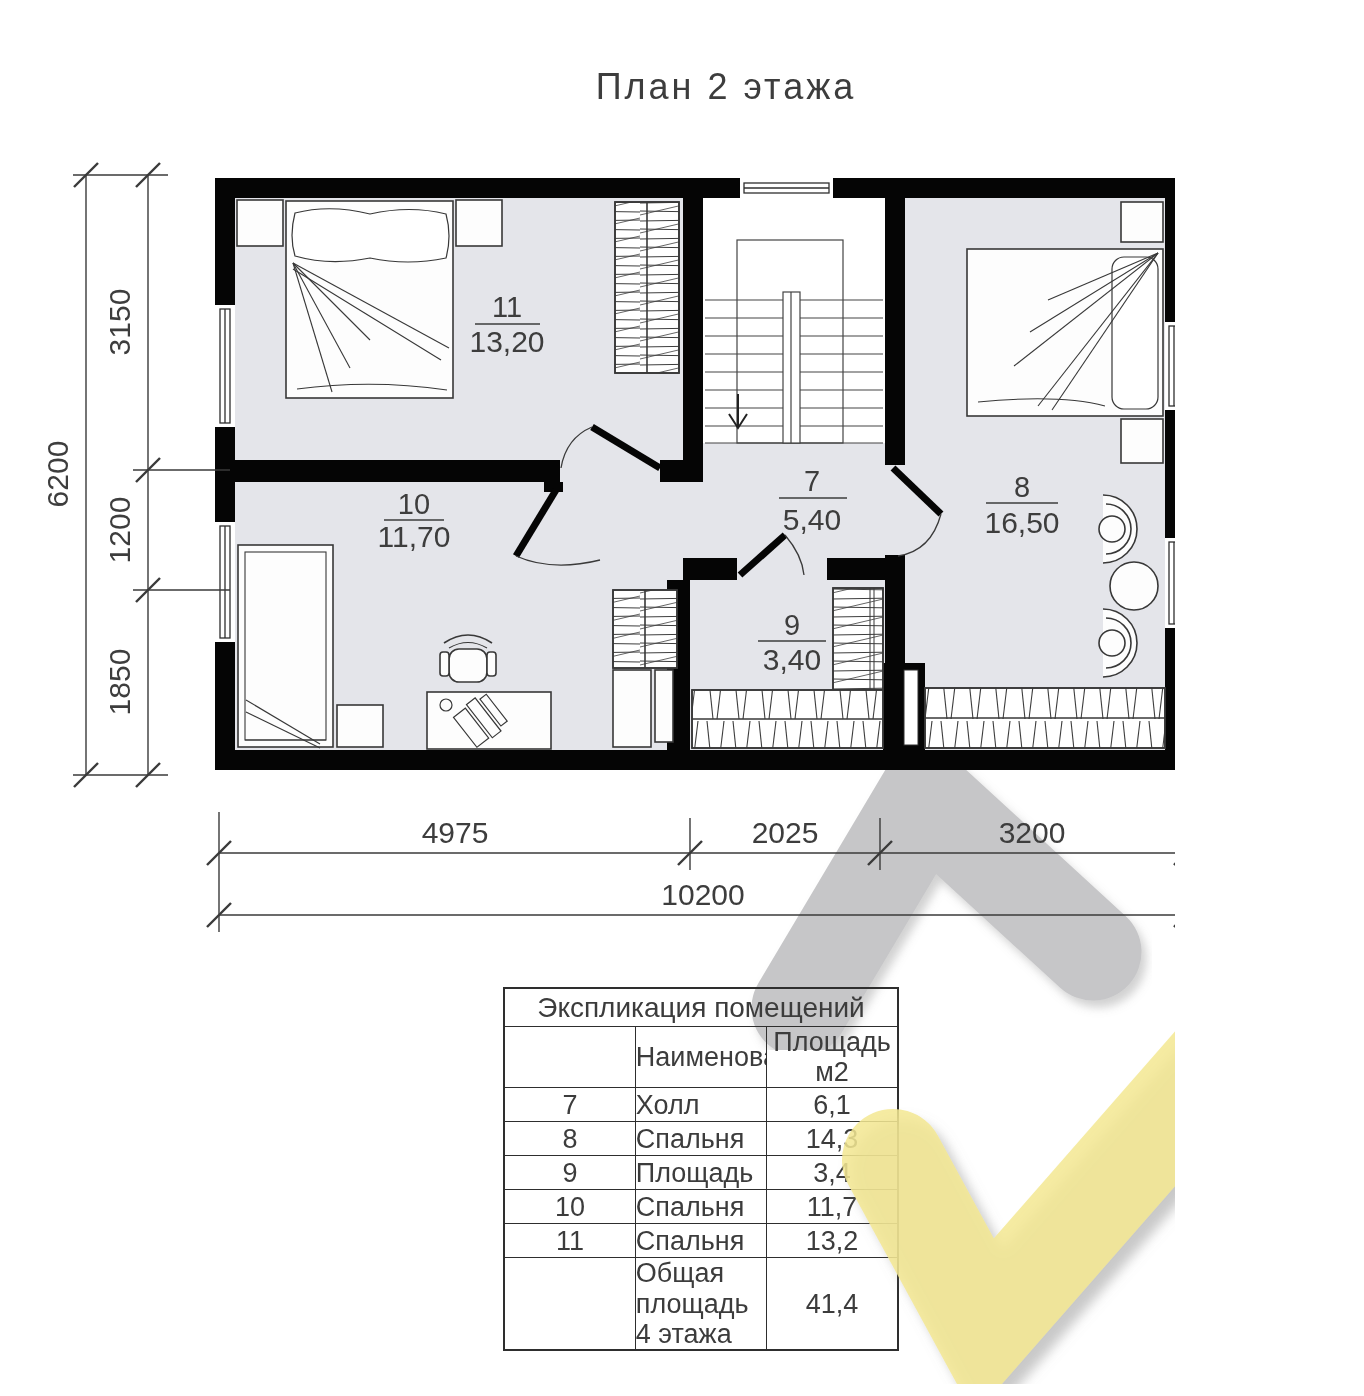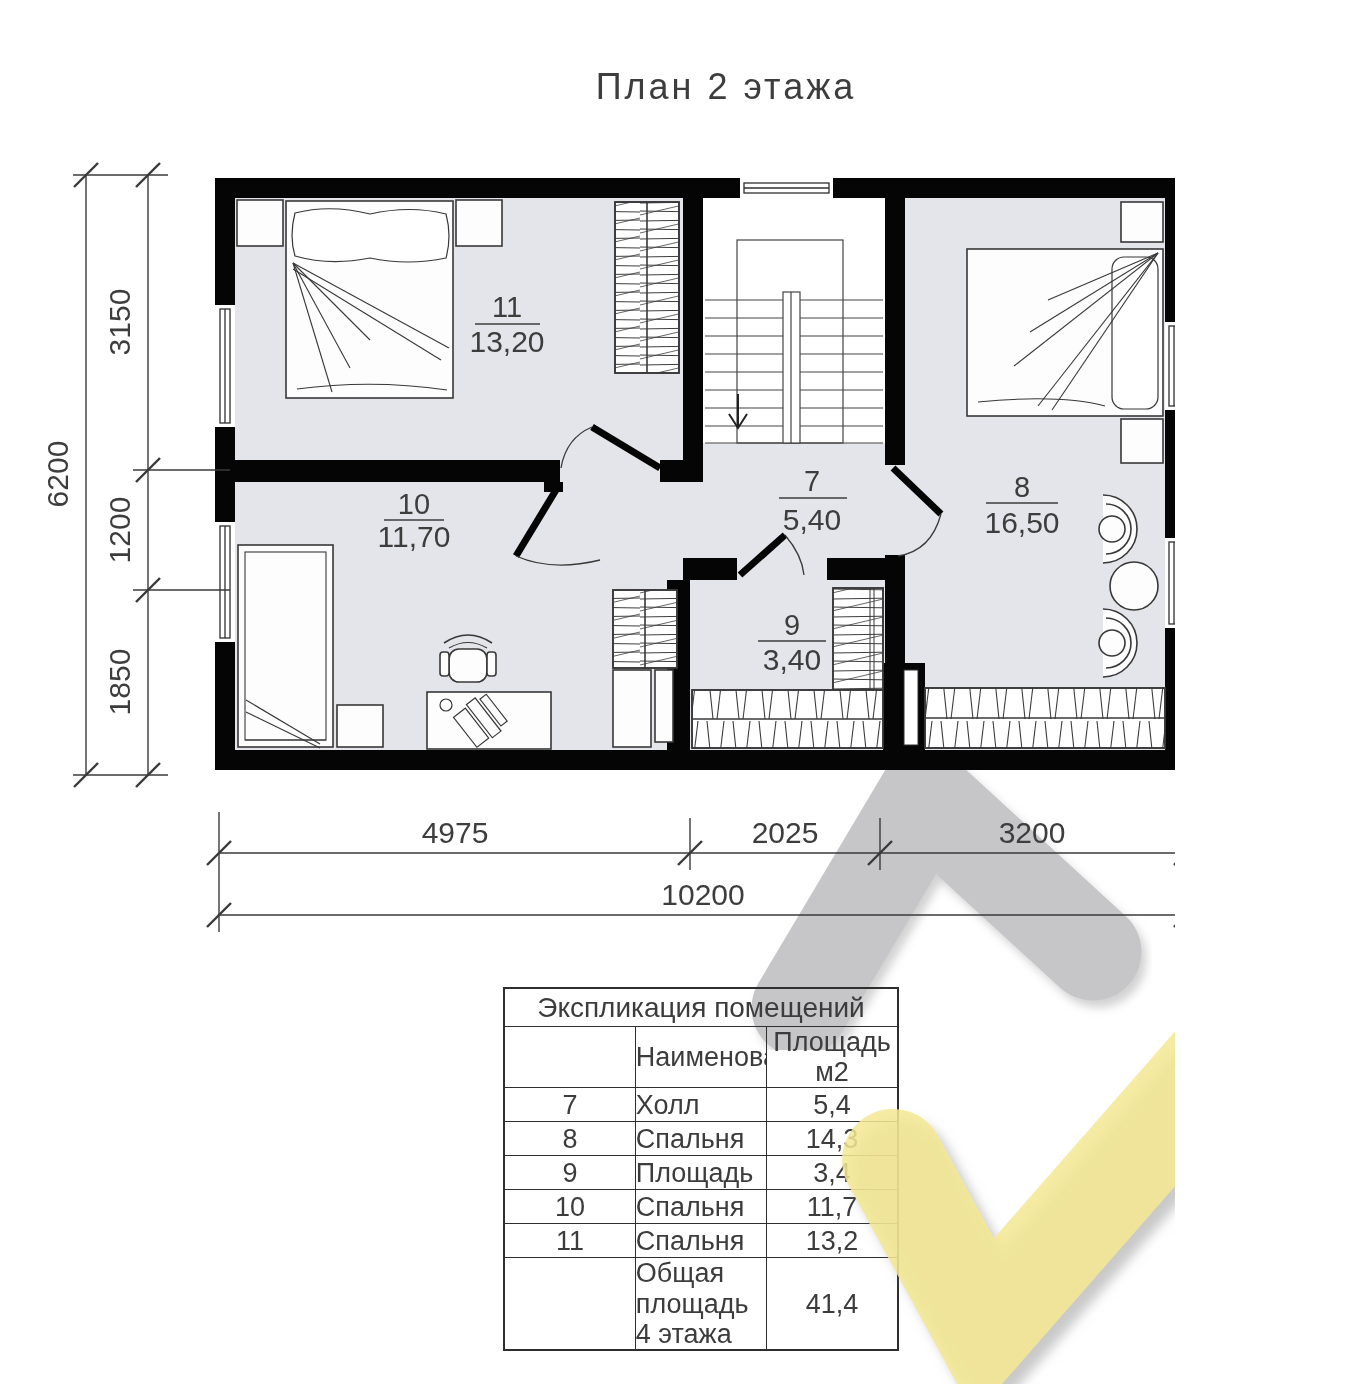--- a/index.html
+++ b/index.html
@@ -345,21 +345,21 @@
       <td class="c-num"></td>
       <td class="c-name">Наименование</td>
       <td class="c-area">
         <span class="two-line">Площадь</span>
         <span class="two-line">м2</span>
       </td>
     </tr>
     <tr class="r-data">
       <td class="c-num">7</td>
       <td class="c-name">Холл</td>
-      <td class="c-area">5,4</td>
+      <td class="c-area">6,1</td>
     </tr>
     <tr class="r-data">
       <td class="c-num">8</td>
       <td class="c-name">Спальня</td>
       <td class="c-area">14,3</td>
     </tr>
     <tr class="r-data">
       <td class="c-num">9</td>
       <td class="c-name">Площадь</td>
       <td class="c-area">3,4</td>

